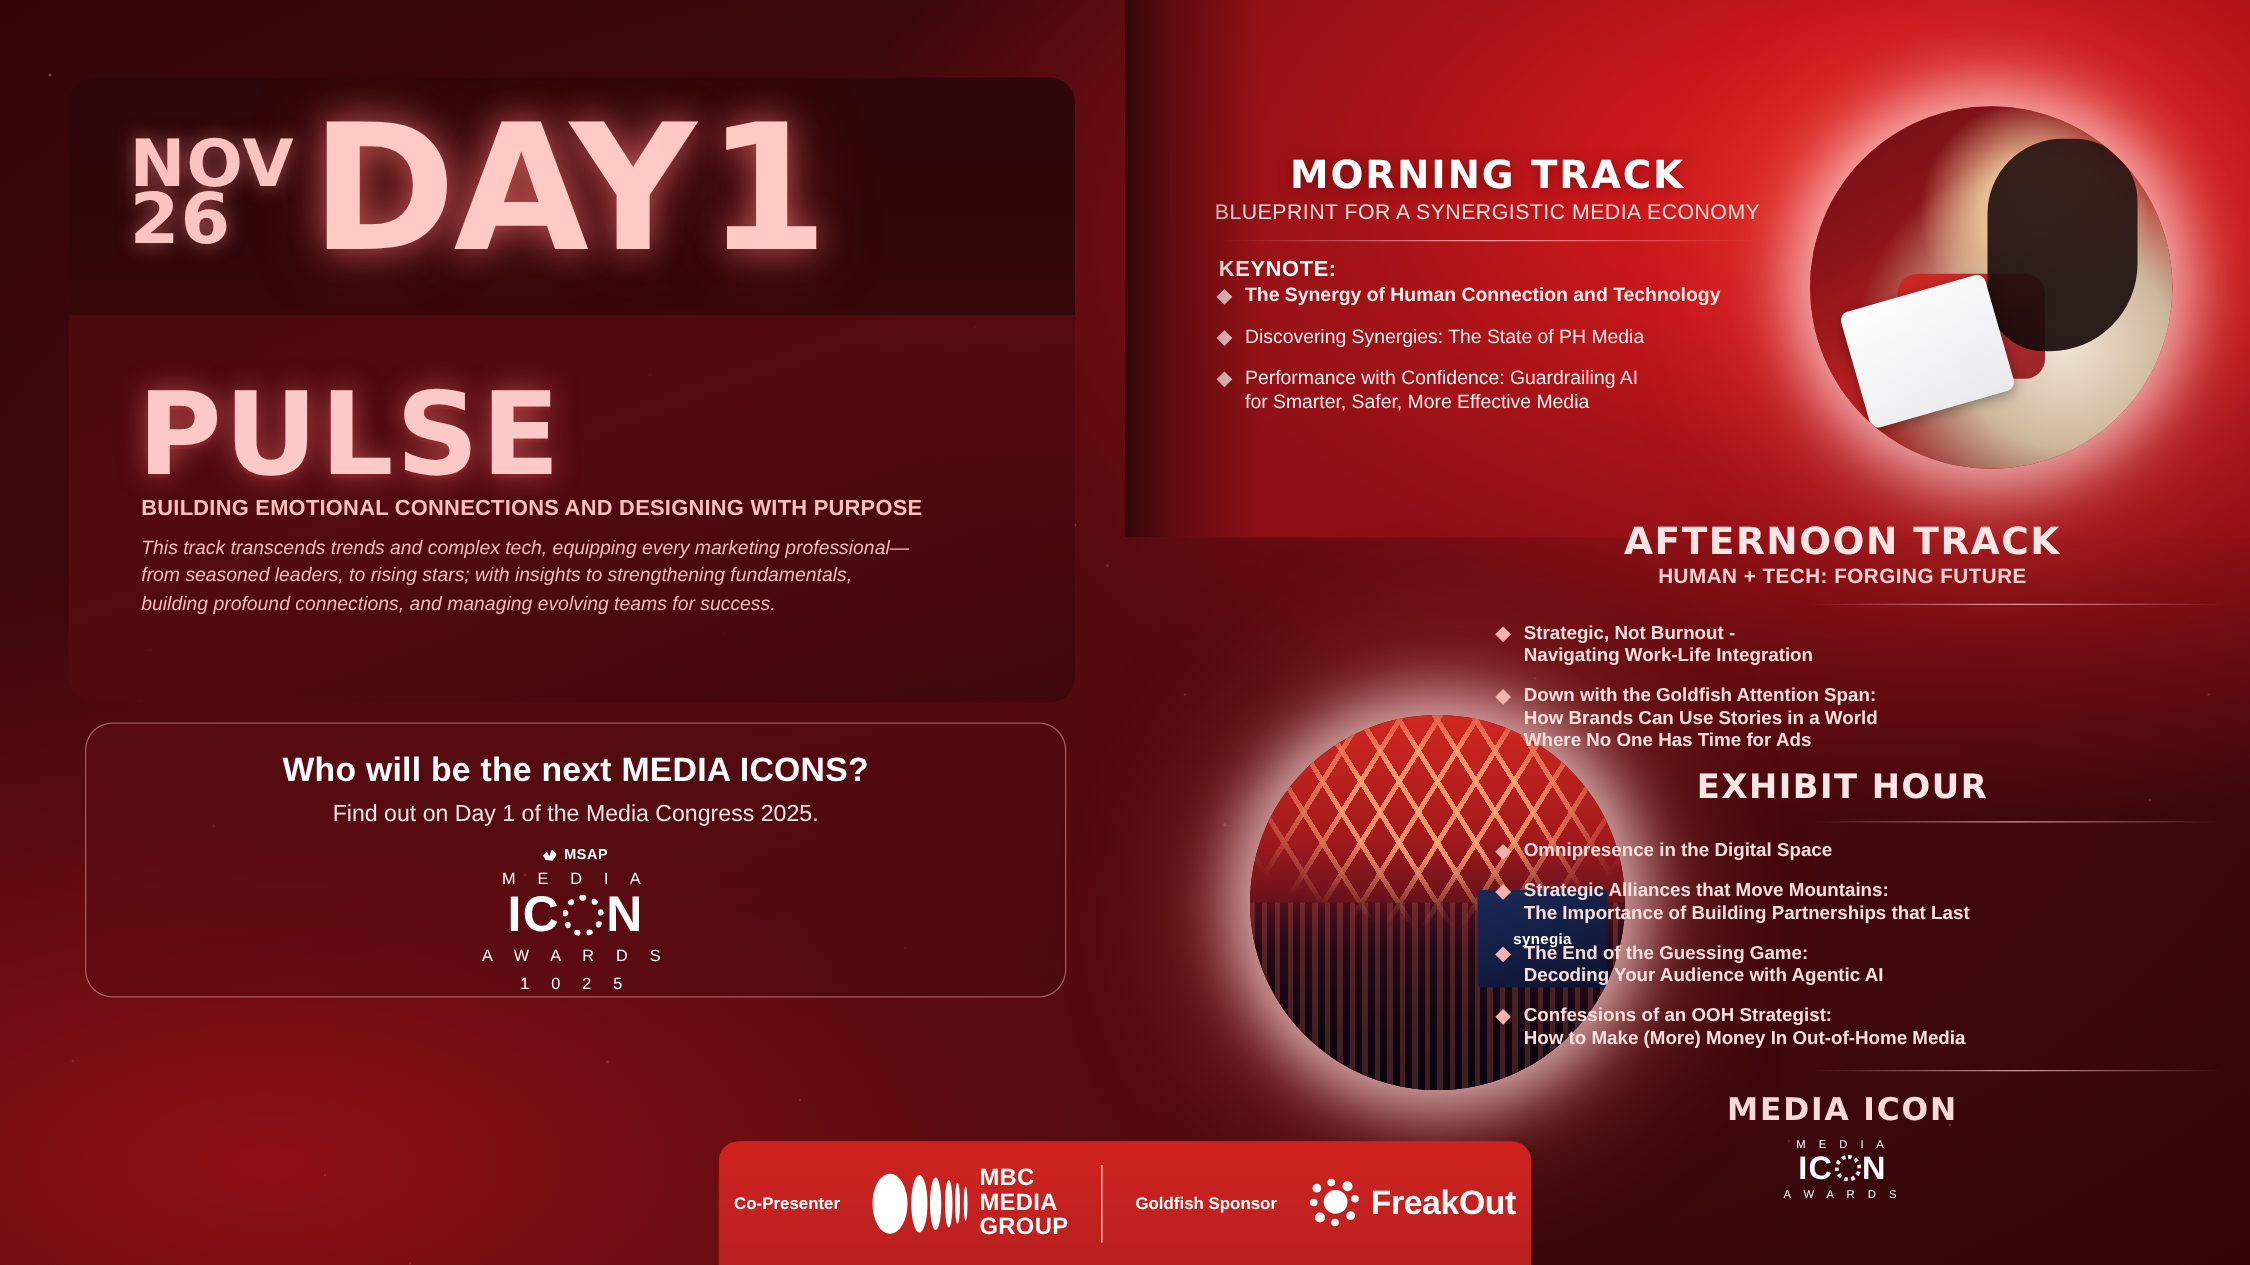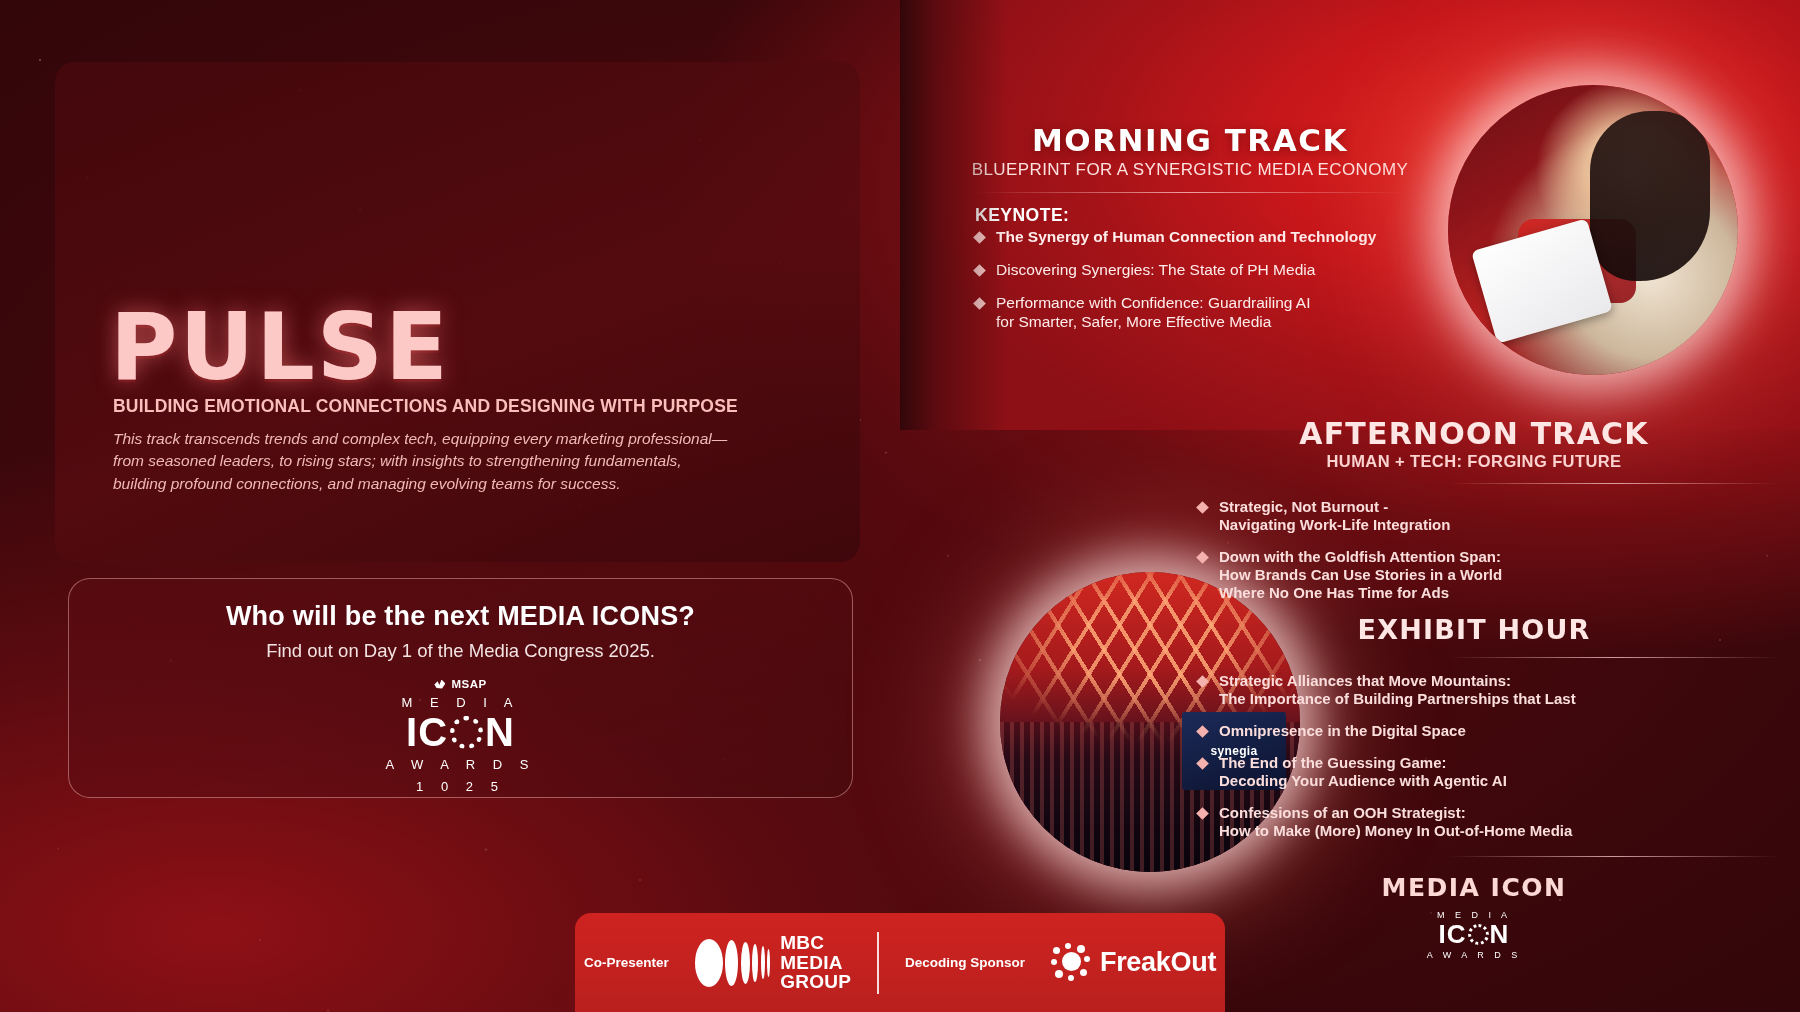--- a/index.html
+++ b/index.html
@@ -212,20 +212,31 @@
     </div>
   </div>
 
   <div class="photo-circle" id="photo-woman">
     <div class="pillow"></div>
     <div class="hair"></div>
     <div class="tablet"></div>
   </div>
 
   <div class="left-panel"></div>
+  <div class="day-band">
+    <div class="day-row">
+      <div class="nov26">
+        <span>NOV</span>
+        <span class="d2">26</span>
+      </div>
+      <div class="day1">
+        <span>DAY</span><span class="num">1</span>
+      </div>
+    </div>
+  </div>
 
   <div class="pulse">PULSE</div>
   <div class="pulse-sub">BUILDING EMOTIONAL CONNECTIONS AND DESIGNING WITH PURPOSE</div>
   <div class="pulse-body">This track transcends trends and complex tech, equipping every marketing professional—from seasoned leaders, to rising stars; with insights to strengthening fundamentals, building profound connections, and managing evolving teams for success.</div>
 
   <div class="awards-card">
     <div class="awards-q">Who will be the next MEDIA ICONS?</div>
     <div class="awards-s">Find out on Day 1 of the Media Congress 2025.</div>
     <div class="mia-logo">
       <div class="mia-msap">
@@ -265,26 +276,26 @@
 How Brands Can Use Stories in a World
 Where No One Has Time for Ads</span>
       </li>
     </ul>
 
     <div class="exh-title">EXHIBIT HOUR</div>
     <div class="rule" style="width:330px;margin-right:0;margin-left:auto;"></div>
     <ul class="bullets aft-list">
       <li>
         <span class="dia"></span>
+        <span class="bt" style="white-space:pre-line;">Omnipresence in the Digital Space</span>
+      </li>
+      <li>
+        <span class="dia"></span>
         <span class="bt" style="white-space:pre-line;">Strategic Alliances that Move Mountains:
 The Importance of Building Partnerships that Last</span>
-      </li>
-      <li>
-        <span class="dia"></span>
-        <span class="bt" style="white-space:pre-line;">Omnipresence in the Digital Space</span>
       </li>
       <li>
         <span class="dia"></span>
         <span class="bt" style="white-space:pre-line;">The End of the Guessing Game:
 Decoding Your Audience with Agentic AI</span>
       </li>
       <li>
         <span class="dia"></span>
         <span class="bt" style="white-space:pre-line;">Confessions of an OOH Strategist:
 How to Make (More) Money In Out-of-Home Media</span>
@@ -313,21 +324,21 @@
           <i></i>
           <i></i>
           <i></i>
           <i></i>
         </span>
       <span class="mbc-txt" style="white-space:pre-line;">MBC
 MEDIA
 GROUP</span>
     </span>
     <span class="divider"></span>
-    <span class="fl">Decoding Sponsor</span>
+    <span class="fl">Goldfish Sponsor</span>
     <span class="fo">
       <span class="fo-mark">
         <b style="left:11px;top:9px;width:19px;height:19px;"></b>
         <b style="left:2px;top:4px;width:7px;height:7px;"></b>
         <b style="left:14px;top:0px;width:6px;height:6px;"></b>
         <b style="left:26px;top:2px;width:8px;height:8px;"></b>
         <b style="left:33px;top:13px;width:6px;height:6px;"></b>
         <b style="left:29px;top:26px;width:7px;height:7px;"></b>
         <b style="left:17px;top:32px;width:6px;height:6px;"></b>
         <b style="left:4px;top:27px;width:8px;height:8px;"></b>

